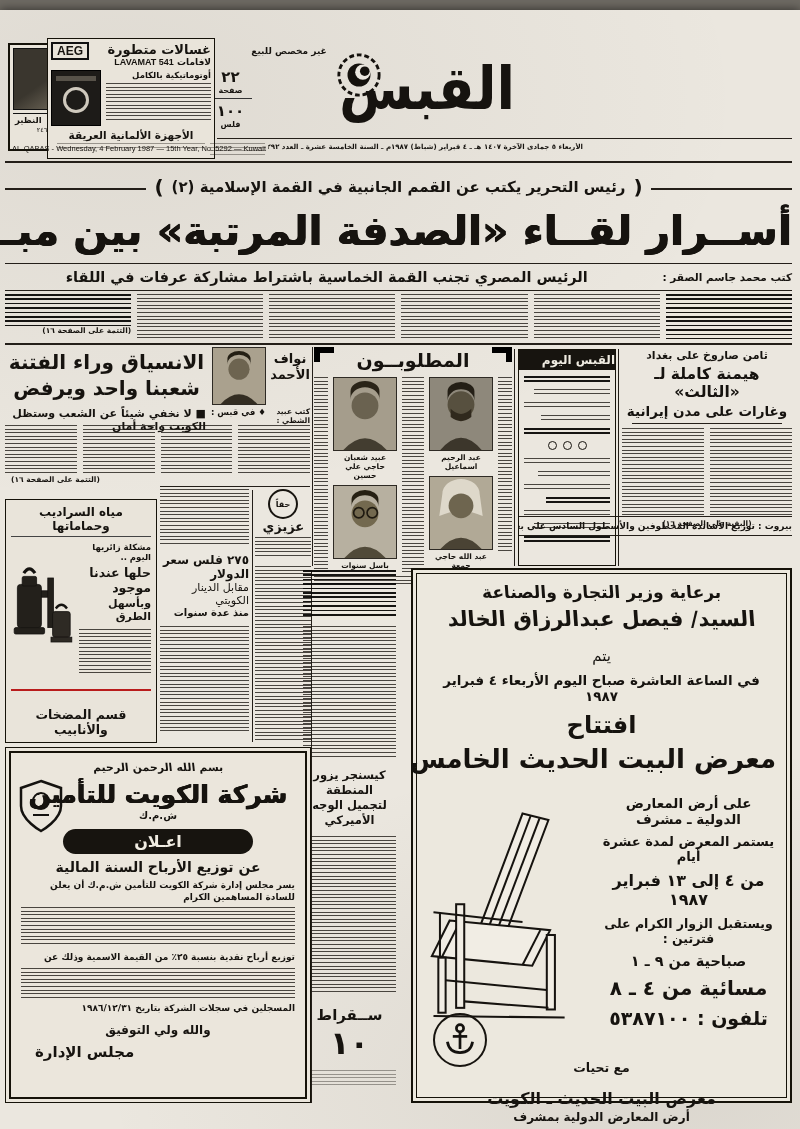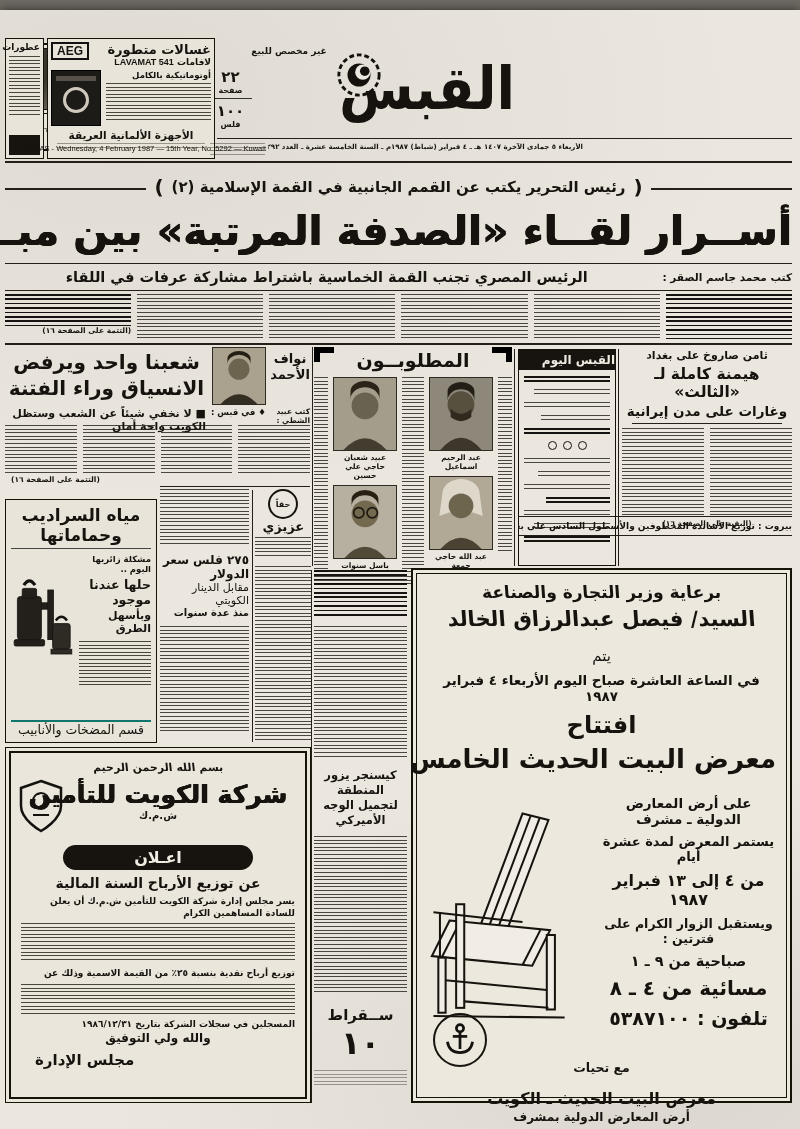--- a/index.html
+++ b/index.html
@@ -92,36 +92,36 @@
 .haq-circle{width:30px;height:30px;border:2px solid #17140f;border-radius:50%;font-size:8px;font-weight:bold;display:flex;align-items:center;justify-content:center;margin:0 auto}
 .haq-t2{font-size:13px;font-weight:bold;text-align:center;transform:skewX(8deg)}
 .dollar-l1{font-size:12px;font-weight:bold}
 .dollar-l2{font-size:11px;font-weight:normal}
 .dollar-l3{font-size:10px;font-weight:bold}
 .kiss-h{font-size:11.5px;font-weight:bold;text-align:center;line-height:1.3}
 .socrate{font-size:15px;font-weight:bold;text-align:center;letter-spacing:3px}
 .soc-num{font-size:32px;font-weight:bold;text-align:center;line-height:1.2}
 
 .pumps{border:1.5px solid #151209;background:#e9e4da;padding:5px;display:flex;flex-direction:column}
-.pump-title{font-size:17px;font-weight:bold;text-align:center;border-bottom:1px solid #444;padding-bottom:3px}
+.pump-title{font-size:12px;font-weight:bold;text-align:center;border-bottom:1px solid #444;padding-bottom:3px}
 .pump-row{display:flex;gap:4px;margin-top:5px;flex:1}
 .pump-l1{font-size:8.5px;font-weight:bold}
 .pump-l2{font-size:12.5px;font-weight:bold;margin-top:3px}
 .pump-l3{font-size:11px;font-weight:bold;margin-top:2px}
-.pump-dept{border-top:2px solid #0f766e;font-size:12.5px;font-weight:normal;text-align:center;padding-top:0}
+.pump-dept{border-top:2px solid #b91c1c;font-size:12.5px;font-weight:bold;text-align:center;padding-top:16px}
 
 .ins{border:1.5px solid #151209;padding:3px;background:#ebe6dc}
 .ins-inner{border:2.5px solid #151209;height:100%;position:relative;padding:8px 10px;text-align:center}
 .ins-bis{font-size:11px;font-weight:bold;transform:skewX(6deg)}
 .ins-company{font-size:25px;font-weight:bold;margin-top:6px}
 .ins-type{font-size:10px;font-weight:bold;margin-top:1px}
-.ins-banner{background:#17140f;color:#f0ece2;width:190px;margin:24px auto 0;border-radius:14px;font-size:16px;font-weight:bold;padding:3px 0}
+.ins-banner{background:#17140f;color:#f0ece2;width:190px;margin:8px auto 0;border-radius:14px;font-size:16px;font-weight:bold;padding:3px 0}
 .ins-sub{font-size:14px;font-weight:bold;margin-top:5px}
 .ins-real{font-size:9px;font-weight:bold;text-align:right;line-height:1.3;margin-top:5px}
-.ins-closing{font-size:12px;font-weight:bold;margin-top:0}
+.ins-closing{font-size:12px;font-weight:bold;margin-top:8px}
 .ins-sign{font-size:15px;font-weight:bold;text-align:left;padding-left:14px;margin-top:6px}
 
 .exh{border:2px solid #151209;background:#ece8de}
 .exh-inner{border:1px solid #151209;margin:3px;height:calc(100% - 6px);position:relative;padding:8px 10px;text-align:center}
 .exh-l1{font-size:17px;font-weight:bold;transform:skewX(4deg)}
 .exh-l2{font-size:21px;font-weight:bold;margin-top:5px;transform:skewX(4deg)}
 .exh-l3{font-size:15px;font-weight:normal;margin-top:16px}
 .exh-l4{font-size:13.5px;font-weight:bold;margin-top:7px}
 .exh-l5{font-size:24px;font-weight:bold;margin-top:7px}
 .exh-l6{font-size:26px;font-weight:bold;margin-top:5px;white-space:nowrap}
@@ -179,25 +179,20 @@
       <circle cx="28" cy="21" r="8" fill="#ebe7df"></circle>
       <circle cx="30" cy="20" r="5" fill="#14110d"></circle>
     </svg>
   </div>
   <div class="abs paper-title" style="right:285px;top:36px;width:132px;height:90px">القبس</div>
   <div class="abs" style="right:592px;top:60px;width:54px;height:26px;display:flex;gap:8px">
     <div style="width:16px;height:22px;background:#221e18;border-radius:40% 60% 55% 45%"></div>
     <div style="width:20px;height:20px;background:#2a251e;border-radius:50% 50% 20% 20%;margin-top:3px"></div>
   </div>
 
-  <div class="abs perfume" style="left:5px;top:28px;width:39px;height:121px">
-    <div class="perfume-title">عطورات</div>
-    <div class="sim" style="height:60px"></div>
-    <div class="perfume-logo"></div>
-  </div>
   <div class="abs aeg" style="left:47px;top:28px;width:168px;height:121px">
     <div class="aeg-top">
       <div style="flex:1">
         <div class="aeg-h1">غسالات متطورة</div>
         <div class="aeg-h2">
           <span>لافامات</span>
           <span class="lat">LAVAMAT 541</span>
         </div>
       </div>
       <div class="aeg-logo lat">AEG</div>
@@ -358,22 +353,22 @@
     </div>
     <div class="abs photo" style="right:44px;top:0;width:54px;height:58px">
       <svg viewBox="0 0 54 58" preserveAspectRatio="none">
           <rect width="54" height="58" fill="#aaa18e"></rect>
           <circle cx="27" cy="22" r="11" fill="#6d6450"></circle>
           <path d="M8 58 Q27 38 46 58 Z" fill="#332d22"></path>
           <path d="M15 17 a12 10 0 0 1 24 0 l0 -6 a12 8 0 0 0 -24 0 Z" fill="#241f14"></path>
         </svg>
     </div>
     <div class="abs nawaf-h" style="right:102px;left:0;top:2px">
+      <div>الانسياق وراء الفتنة</div>
       <div>شعبنا واحد ويرفض</div>
-      <div>الانسياق وراء الفتنة</div>
     </div>
     <div class="abs nawaf-small" style="right:44px;top:60px;width:56px">♦ في قبس :</div>
     <div class="abs nawaf-small" style="right:0;top:60px;width:42px;font-size:7.5px">كتب عبيد الشطي :</div>
     <div class="abs nawaf-bullet" style="right:104px;left:4px;top:60px">■ لا نخفي شيئاً عن الشعب وستظل الكويت واحة أمان</div>
     <div class="abs cols" style="right:0;left:0;top:78px;height:48px">
       <div class="sim"></div>
       <div class="sim"></div>
       <div class="sim"></div>
       <div class="sim"></div>
     </div>
@@ -475,21 +470,21 @@
           <circle cx="20" cy="7" r="4"></circle>
           <line x1="20" y1="11" x2="20" y2="30"></line>
           <path d="M6 22 q2 12 14 12 q12 0 14 -12"></path>
           <line x1="12" y1="16" x2="28" y2="16"></line>
         </svg>
       </div>
     </div>
   </div>
 
   <div class="vr" style="right:488px;top:560px;height:533px"></div>
-  <div class="abs" style="right:393px;top:560px;width:93px;height:533px">
+  <div class="abs" style="right:404px;top:560px;width:93px;height:533px">
     <div class="sim bold" style="height:48px"></div>
     <div class="sim" style="height:132px;margin-top:8px"></div>
     <div class="kiss-h" style="margin-top:10px">
       <div>كيسنجر يزور المنطقة</div>
       <div>لتجميل الوجه الأميركي</div>
     </div>
     <div class="sim" style="height:158px;margin-top:8px"></div>
     <div class="socrate" style="margin-top:12px">ســقراط</div>
     <div class="soc-num">١٠</div>
     <div class="sim light" style="height:16px;margin-top:8px"></div>

